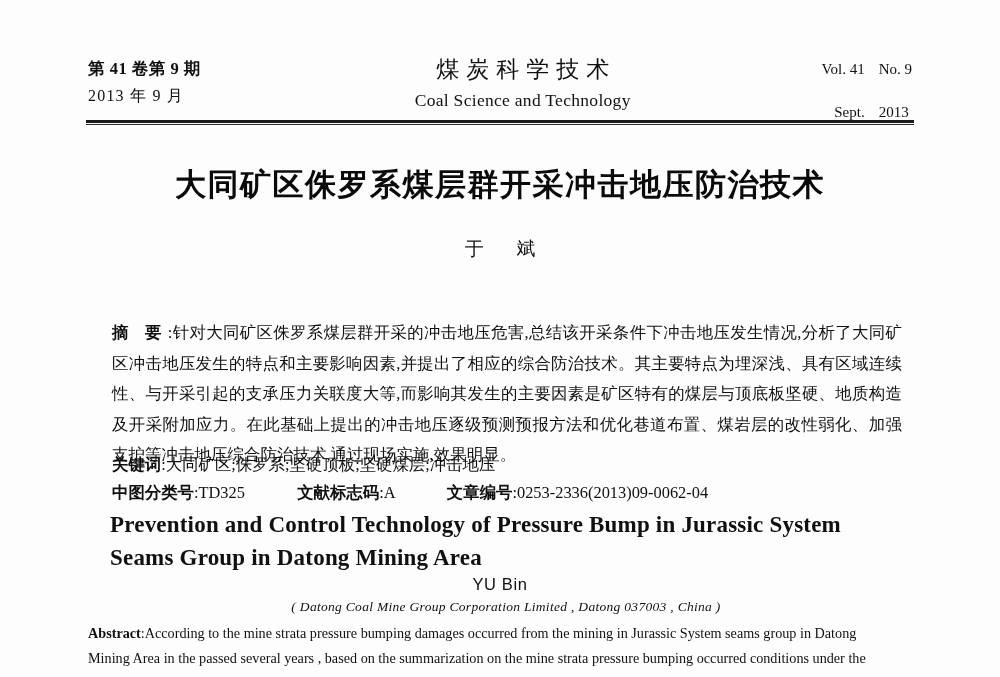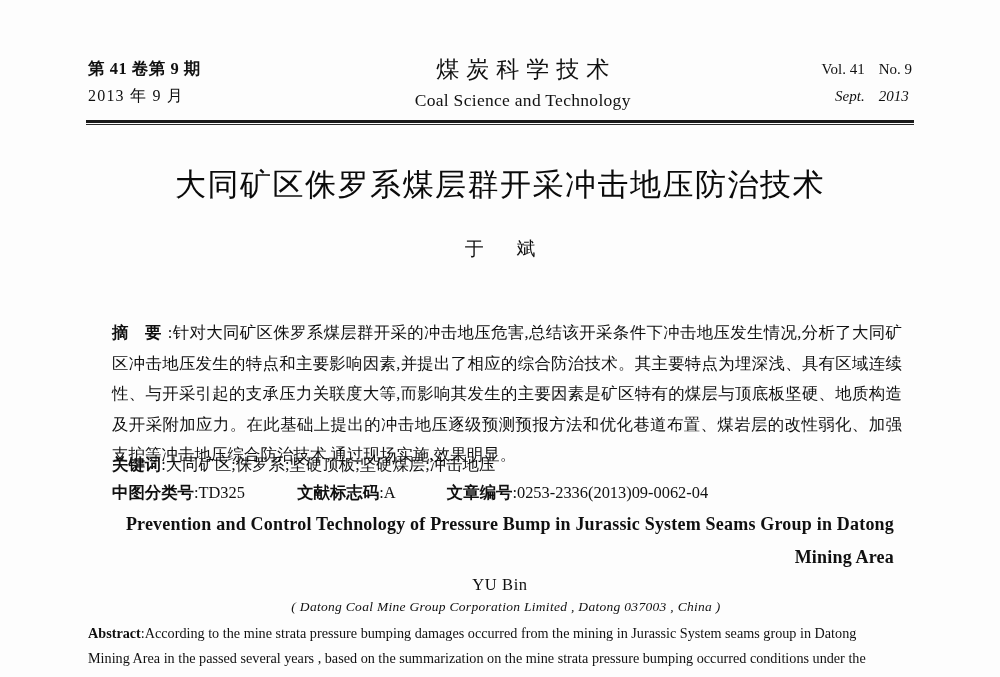--- a/index.html
+++ b/index.html
@@ -79,21 +79,21 @@
     text-align: right;
     padding-top: 3px;
     font-size: 15px;
   }
   .header-right .r-line {
     display: flex;
     gap: 14px;
     line-height: 1.1;
     white-space: nowrap;
   }
-  .header-right .r-line + .r-line { margin-top: 10px; font-style: italic; }
+  .header-right .r-line + .r-line { margin-top: 26px; }
   .header-right .c1 { display: inline-block; width: 46px; }
   .header-right .c2 { display: inline-block; }
 
   
   .header-rule {
     position: absolute;
     left: 86px;
     top: 120px;
     width: 828px;
     height: 5px;
@@ -111,21 +111,21 @@
   }
 
   
   .doc-title {
     position: absolute;
     left: 0;
     right: 0;
     top: 164px;
     text-align: center;
     font-size: 31px;
-    font-weight: normal;
+    font-weight: bold;
     letter-spacing: 1.5px;
     font-family: "Liberation Sans", "DejaVu Sans", sans-serif;
     color: #0a0a0a;
   }
 
   .author-cn {
     position: absolute;
     left: 0; right: 0;
     top: 236px;
     text-align: center;
@@ -186,35 +186,35 @@
   .clc-line .lbl { font-weight: bold; }
   .clc-line .gap-a { display: inline-block; width: 44px; }
   .clc-line .gap-b { display: inline-block; width: 44px; }
 
   
   .title-en {
     position: absolute;
     left: 110px;
     right: 106px;
     top: 508px;
-    text-align: right;
-    font-size: 18px;
+    text-align: left;
+    font-size: 23px;
     font-weight: bold;
     line-height: 33px;
     font-family: "Liberation Serif", "DejaVu Serif", serif;
     letter-spacing: 0.2px;
   }
 
   .author-en {
     position: absolute;
     left: 0; right: 0;
     top: 575px;
     text-align: center;
     font-size: 16.5px;
-    font-family: Liberation Serif, serif;
+    font-family: Liberation Sans, sans-serif;
     letter-spacing: 0.6px;
   }
 
   .affil-en {
     position: absolute;
     left: 12px; right: 0;
     top: 599px;
     text-align: center;
     font-size: 13.5px;
     font-style: italic;

